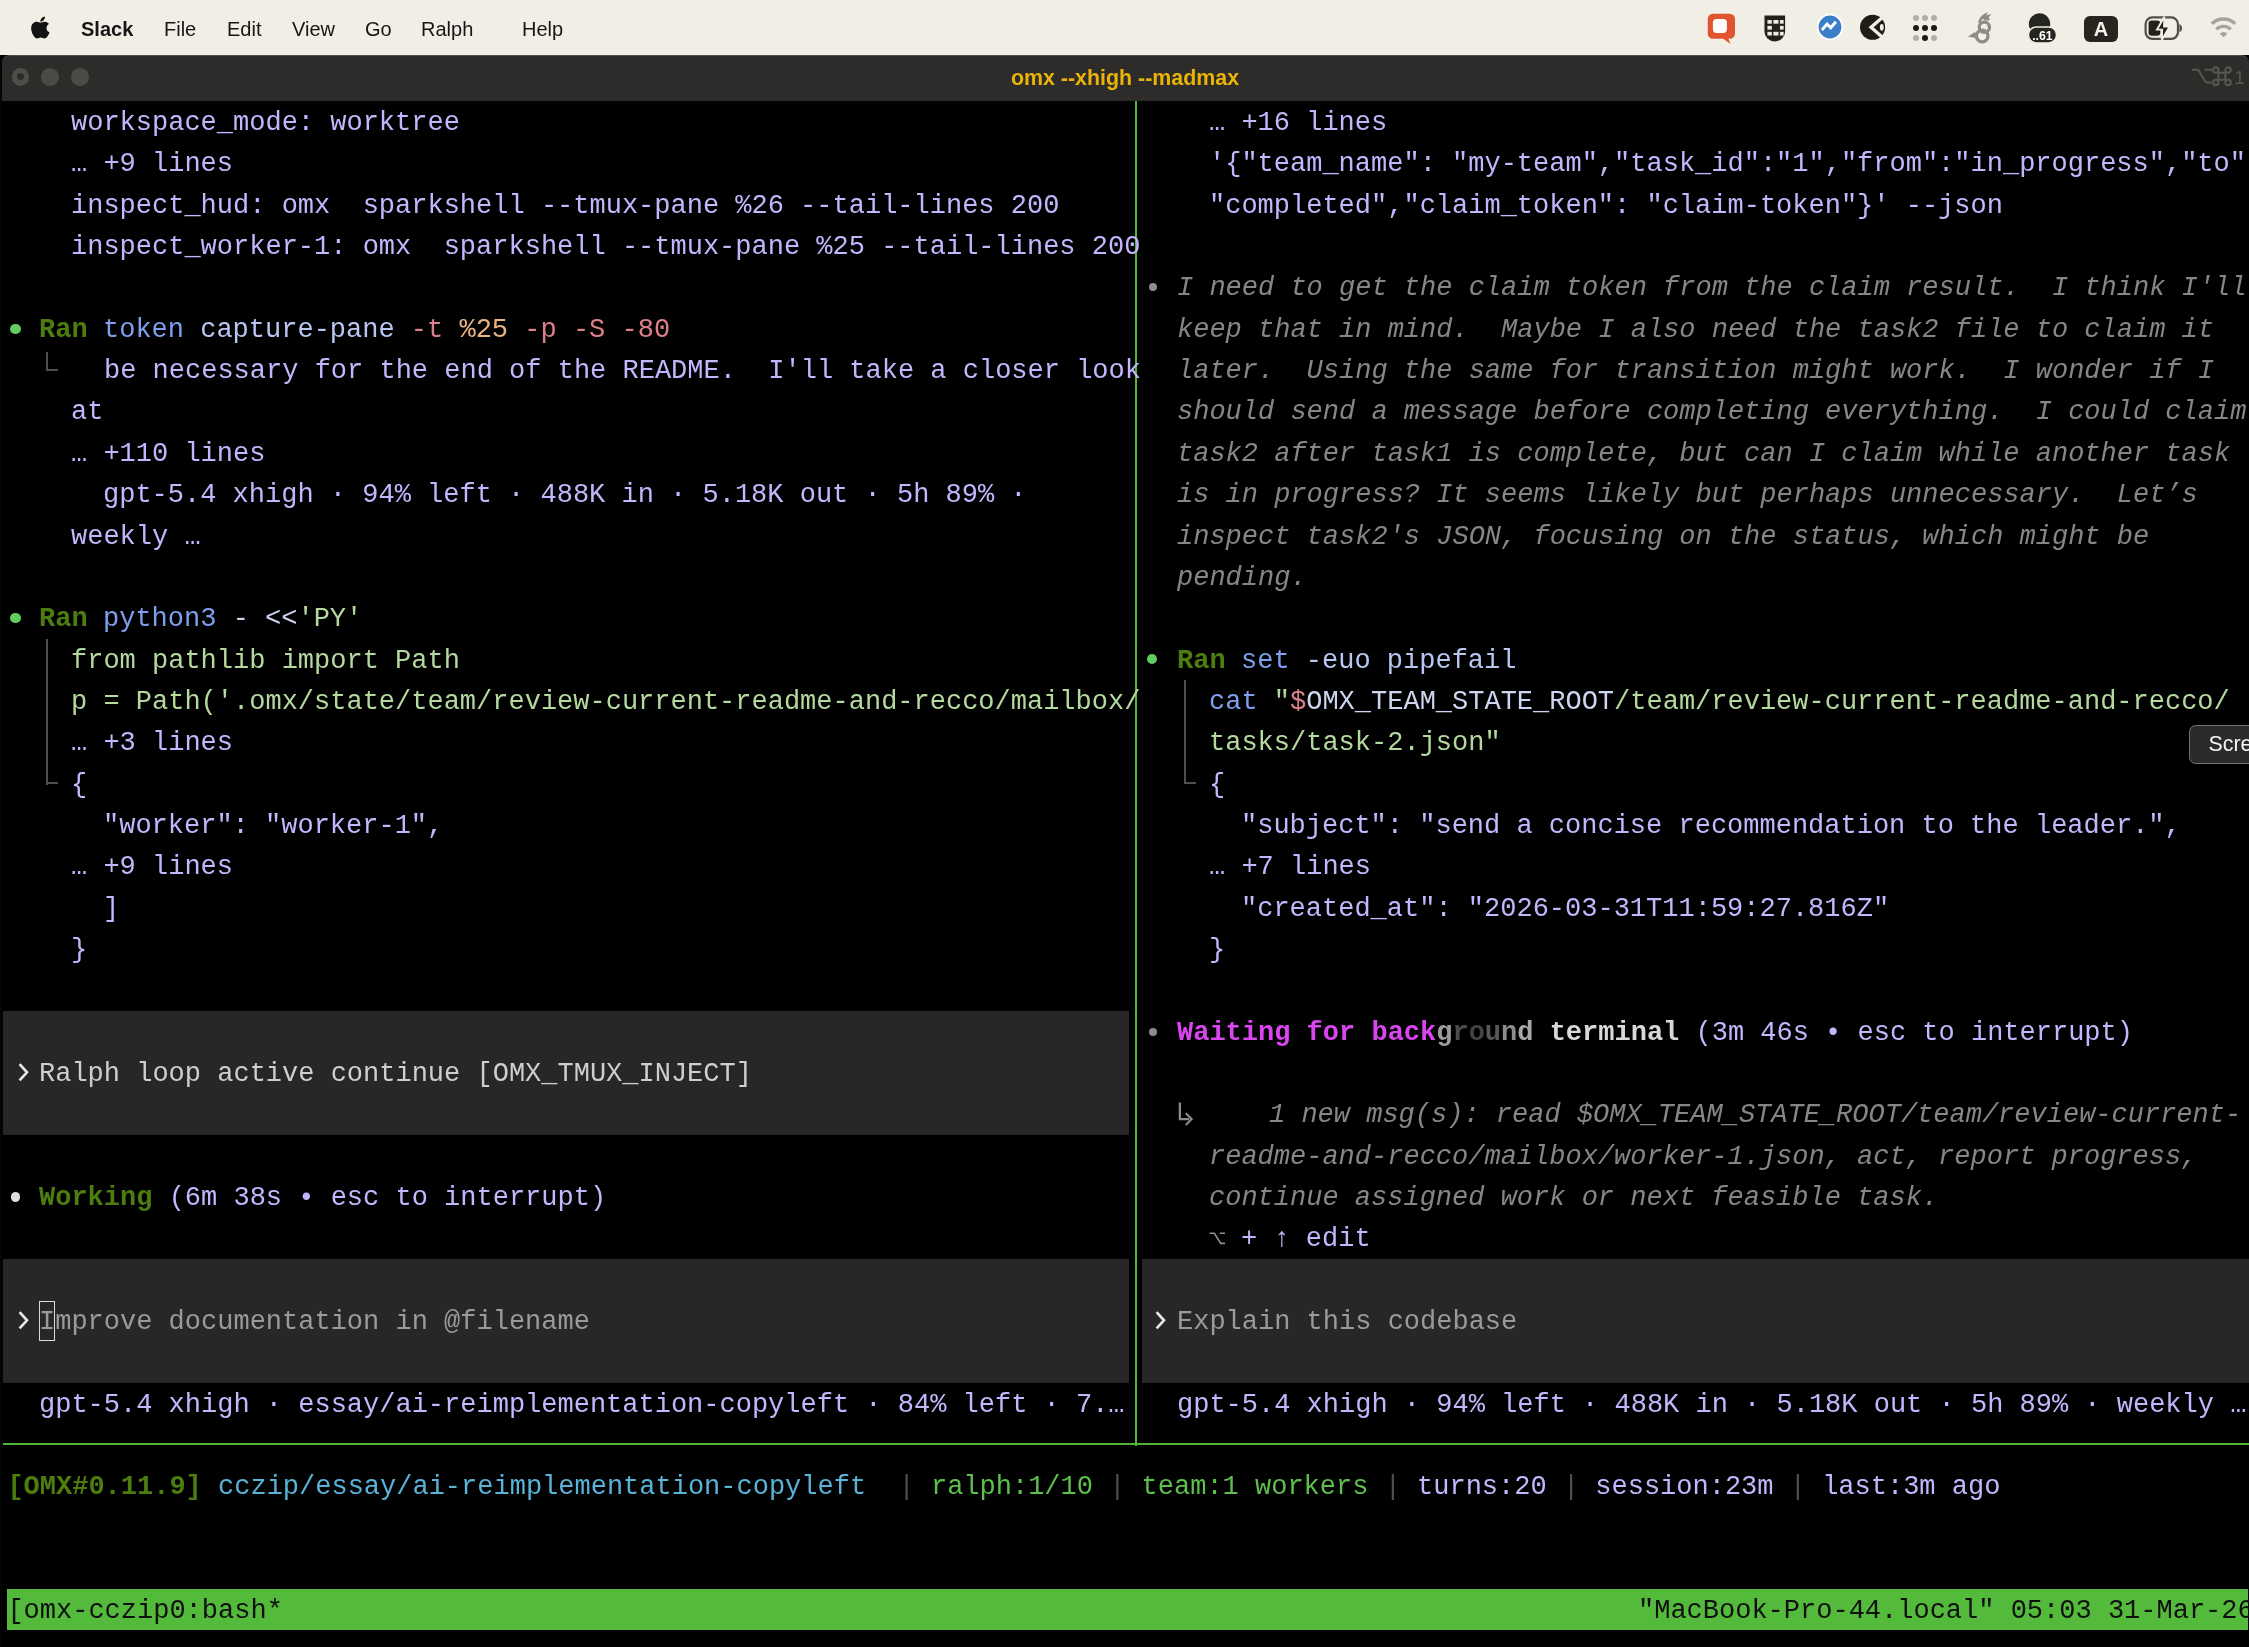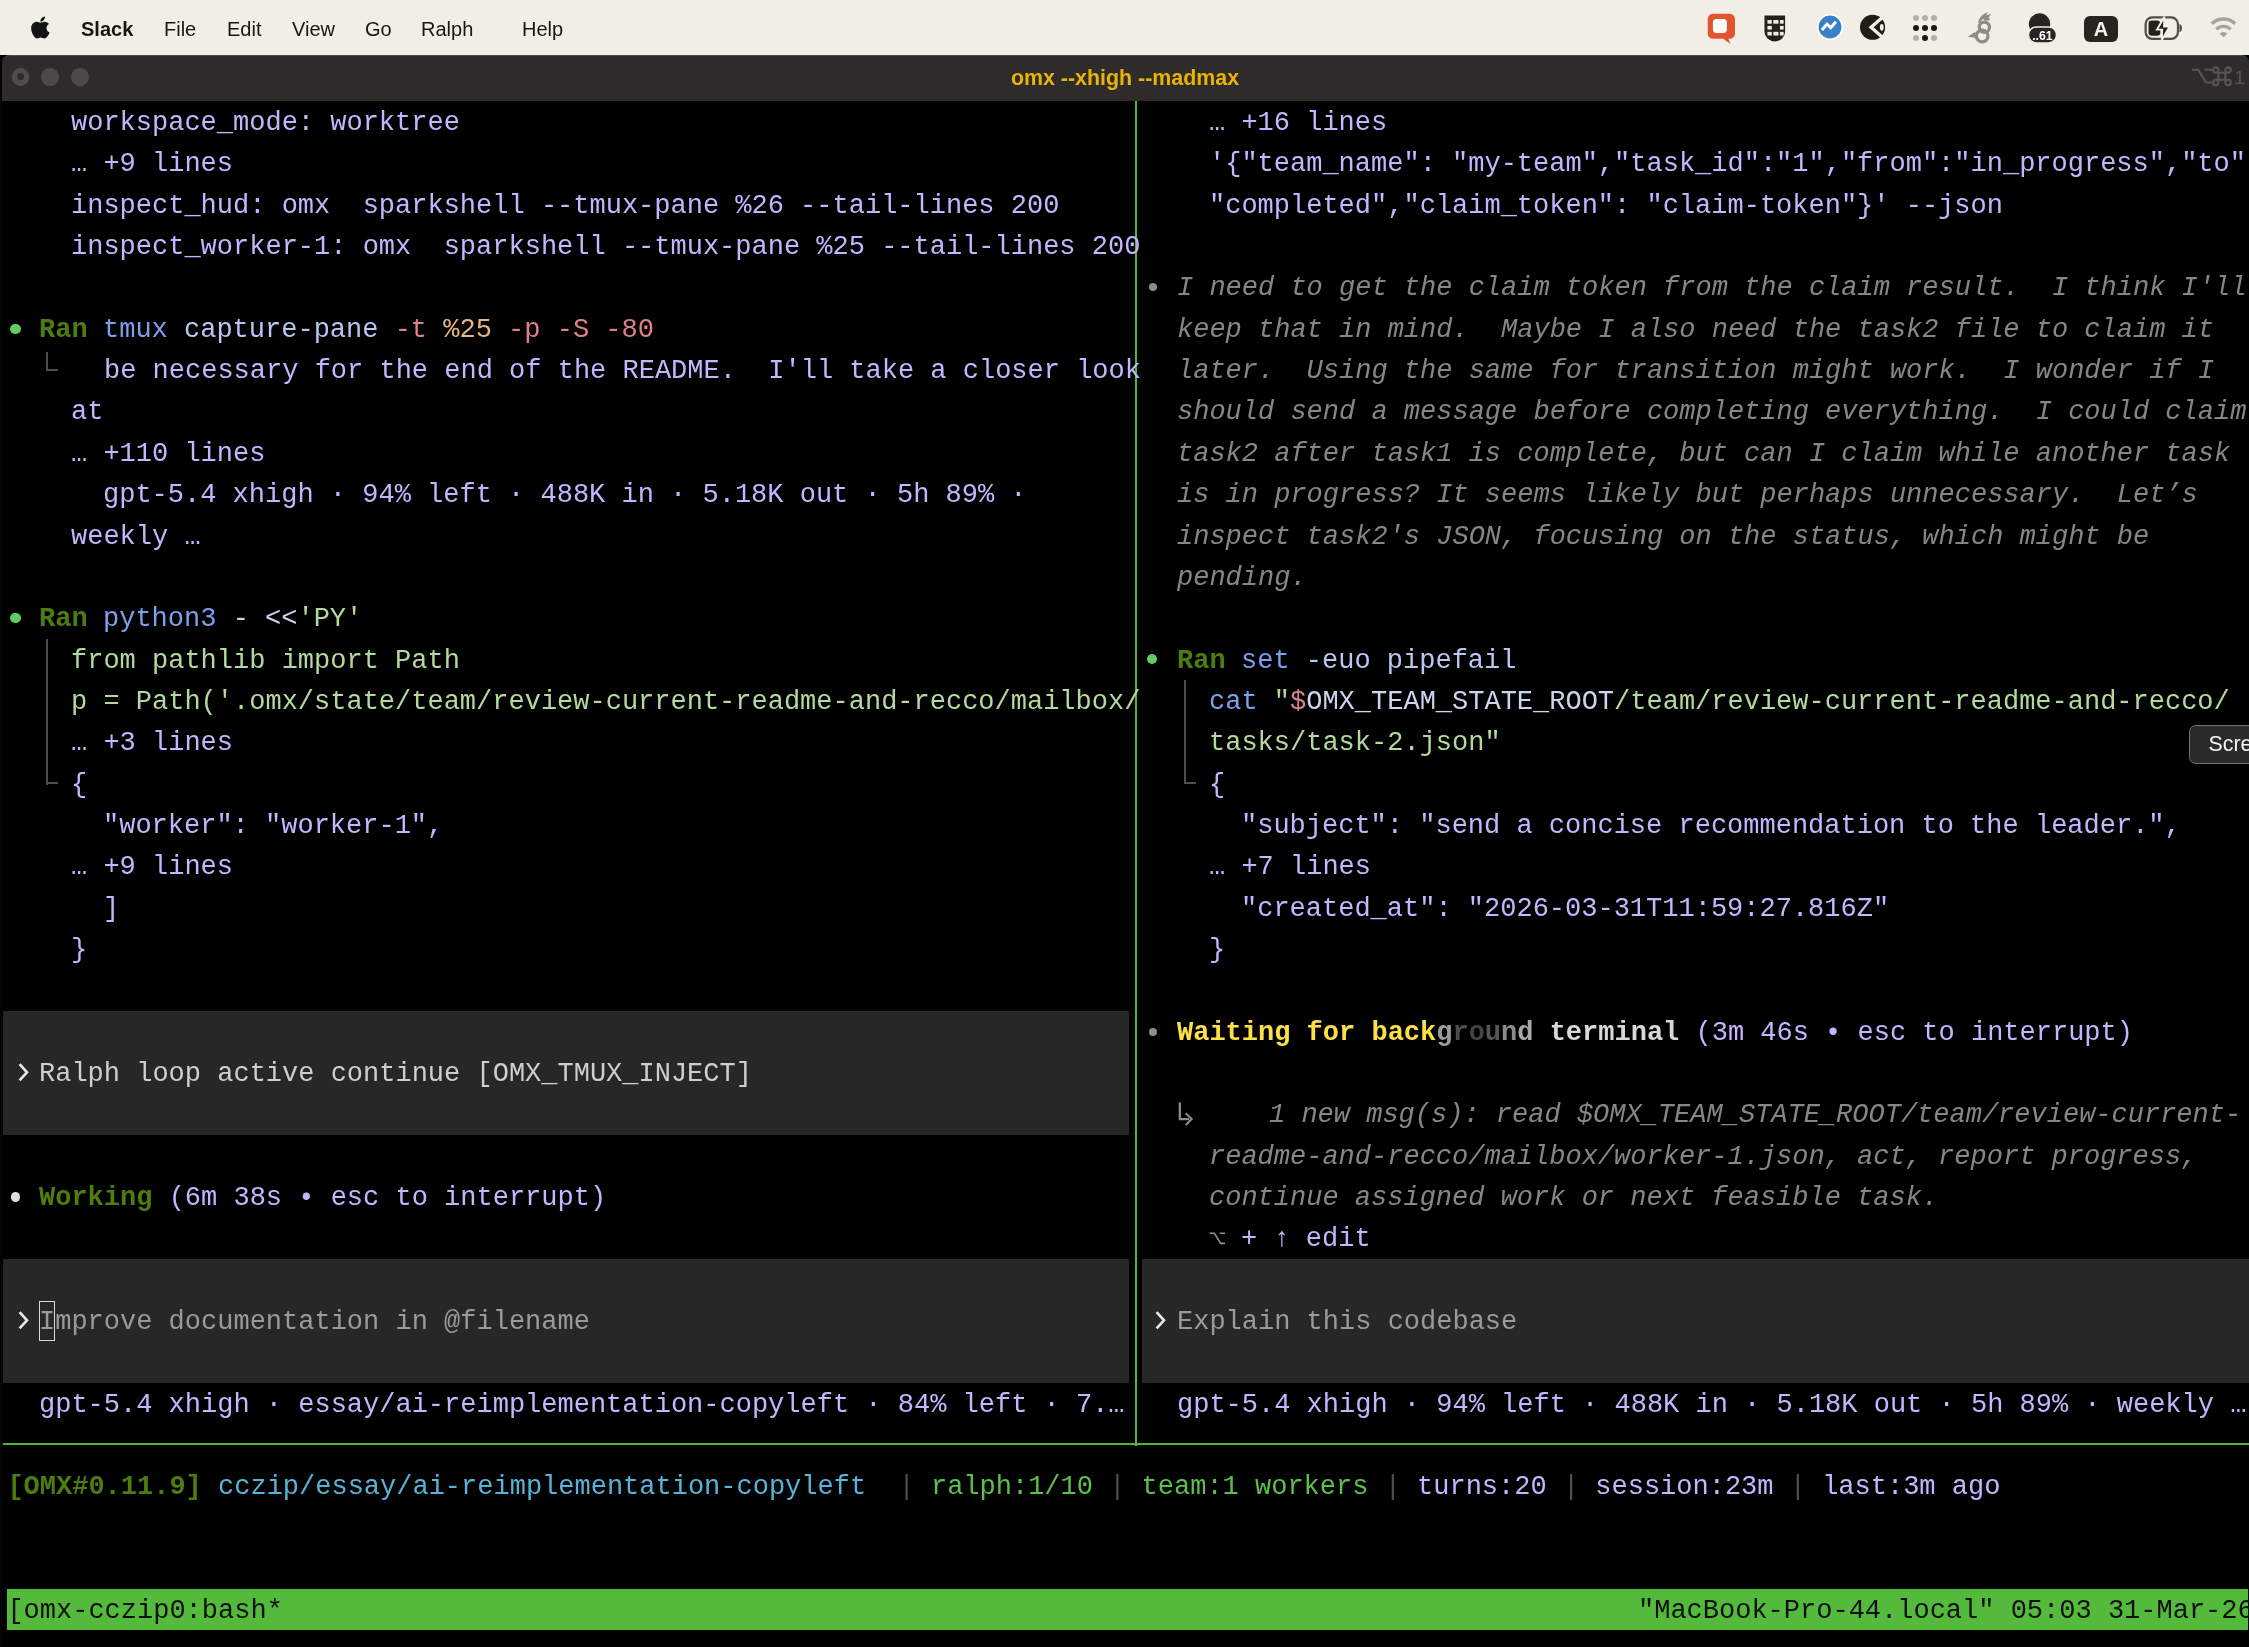--- a/index.html
+++ b/index.html
@@ -132,21 +132,21 @@
 
 <div style="position:absolute;left:1135px;top:101px;width:2.4px;height:1345px;background:#4fb636;"></div>
 <div style="position:absolute;left:3px;top:1443px;width:2246px;height:2.4px;background:#4fb636;"></div>
 
 <div style="position:absolute;left:39px;top:1301px;width:16px;height:40px;border:1.8px solid #d9d9d9;"></div>
 <div class="row" style="left:71px;top:101px;"><span class="g">workspace_mode: worktree</span></div>
 <div class="row" style="left:71px;top:142px;"><span class="g">… +9 lines</span></div>
 <div class="row" style="left:71px;top:184px;"><span class="g">inspect_hud: omx  sparkshell --tmux-pane %26 --tail-lines 200</span></div>
 <div class="row" style="left:71px;top:225px;"><span class="g">inspect_worker-1: omx  sparkshell --tmux-pane %25 --tail-lines 200</span></div>
 <div class="row" style="left:39px;top:308px;"><b class="w">Ran</b></div>
-<div class="row" style="left:103px;top:308px;"><span class="blue">tmux</span> <span class="lav">capture-pane</span> <span class="rose">-t</span> <span class="peach">%25</span> <span class="rose">-p</span> <span class="rose">-S</span> <span class="rose">-80</span></div>
+<div class="row" style="left:103px;top:308px;"><span class="blue">token</span> <span class="lav">capture-pane</span> <span class="rose">-t</span> <span class="peach">%25</span> <span class="rose">-p</span> <span class="rose">-S</span> <span class="rose">-80</span></div>
 <div class="row" style="left:104px;top:349px;"><span class="g">be necessary for the end of the README.  I'll take a closer look</span></div>
 <div class="row" style="left:71px;top:390px;"><span class="g">at</span></div>
 <div class="row" style="left:71px;top:432px;"><span class="g">… +110 lines</span></div>
 <div class="row" style="left:103px;top:473px;"><span class="g">gpt-5.4 xhigh · 94% left · 488K in · 5.18K out · 5h 89% ·</span></div>
 <div class="row" style="left:71px;top:515px;"><span class="g">weekly …</span></div>
 <div class="row" style="left:39px;top:597px;"><b class="w">Ran</b></div>
 <div class="row" style="left:103px;top:597px;"><span class="blue">python3</span> <span class="lav2">- &lt;&lt;</span><span class="grn">'PY'</span></div>
 <div class="row" style="left:71px;top:639px;"><span class="grn">from pathlib import Path</span></div>
 <div class="row" style="left:71px;top:680px;"><span class="grn">p = Path('.omx/state/team/review-current-readme-and-recco/mailbox/</span></div>
 <div class="row" style="left:71px;top:721px;"><span class="g">… +3 lines</span></div>
@@ -172,21 +172,21 @@
 <div class="row" style="left:1177px;top:556px;"><span class="gi">pending.</span></div>
 <div class="row" style="left:1177px;top:639px;"><b class="w">Ran</b></div>
 <div class="row" style="left:1241px;top:639px;"><span class="blue">set</span> <span class="lav">-euo pipefail</span></div>
 <div class="row" style="left:1209px;top:680px;"><span class="blue">cat</span> <span class="grn">"</span><span class="rose">$</span><span class="lav2">OMX_TEAM_STATE_ROOT</span><span class="grn">/team/review-current-readme-and-recco/</span></div>
 <div class="row" style="left:1209px;top:721px;"><span class="grn">tasks/task-2.json"</span></div>
 <div class="row" style="left:1209px;top:763px;"><span class="g">{</span></div>
 <div class="row" style="left:1241px;top:804px;"><span class="g">"subject": "send a concise recommendation to the leader.",</span></div>
 <div class="row" style="left:1209px;top:845px;"><span class="g">… +7 lines</span></div>
 <div class="row" style="left:1241px;top:887px;"><span class="g">"created_at": "2026-03-31T11:59:27.816Z"</span></div>
 <div class="row" style="left:1209px;top:928px;"><span class="g">}</span></div>
-<div class="row" style="left:1177px;top:1011px;"><b style="color:#fde047">Waiting for back</b><b style="color:#9c9c9c">g</b><b style="color:#4c4c4c">r</b><b style="color:#434343">o</b><b style="color:#575757">u</b><b style="color:#8b8b8b">n</b><b style="color:#a8a8a8">d</b><b style="color:#d9d9d9"> terminal</b> <span class="g">(3m 46s • esc to interrupt)</span></div>
+<div class="row" style="left:1177px;top:1011px;"><b style="color:#d946ef">Waiting for back</b><b style="color:#9c9c9c">g</b><b style="color:#4c4c4c">r</b><b style="color:#434343">o</b><b style="color:#575757">u</b><b style="color:#8b8b8b">n</b><b style="color:#a8a8a8">d</b><b style="color:#d9d9d9"> terminal</b> <span class="g">(3m 46s • esc to interrupt)</span></div>
 <div class="row" style="left:1249px;top:1093px;margin-left:20px;"><span class="gi">1 new msg(s): read $OMX_TEAM_STATE_ROOT/team/review-current-</span></div>
 <div class="row" style="left:1209px;top:1135px;"><span class="gi">readme-and-recco/mailbox/worker-1.json, act, report progress,</span></div>
 <div class="row" style="left:1209px;top:1176px;"><span class="gi">continue assigned work or next feasible task.</span></div>
 <div class="row" style="left:1241px;top:1217px;"><span class="g">+ ↑ edit</span></div>
 <div class="row" style="left:1177px;top:1300px;"><span class="ib">Explain this codebase</span></div>
 <div class="row" style="left:1177px;top:1383px;"><span class="g">gpt-5.4 xhigh · 94% left · 488K in · 5.18K out · 5h 89% · weekly …</span></div>
 <div class="row" style="left:7.4px;top:1465px;"><b class="w">[OMX#0.11.9]</b> <span class="cy">cczip/essay/ai-reimplementation-copyleft</span>  <span class="dim">|</span> <span class="sg">ralph:1/10</span> <span class="dim">|</span> <span class="sg">team:1 workers</span> <span class="dim">|</span> <span class="g">turns:20</span> <span class="dim">|</span> <span class="g">session:23m</span> <span class="dim">|</span> <span class="g">last:3m ago</span></div>
 <div style="position:absolute;left:10.3px;top:324px;width:10.3px;height:10.3px;border-radius:50%;background:#61cd5f;"></div>
 <div style="position:absolute;left:10.3px;top:613px;width:10.3px;height:10.3px;border-radius:50%;background:#61cd5f;"></div>
 <div style="position:absolute;left:10.6px;top:1192px;width:9.6px;height:9.6px;border-radius:50%;background:#dedede;"></div>

